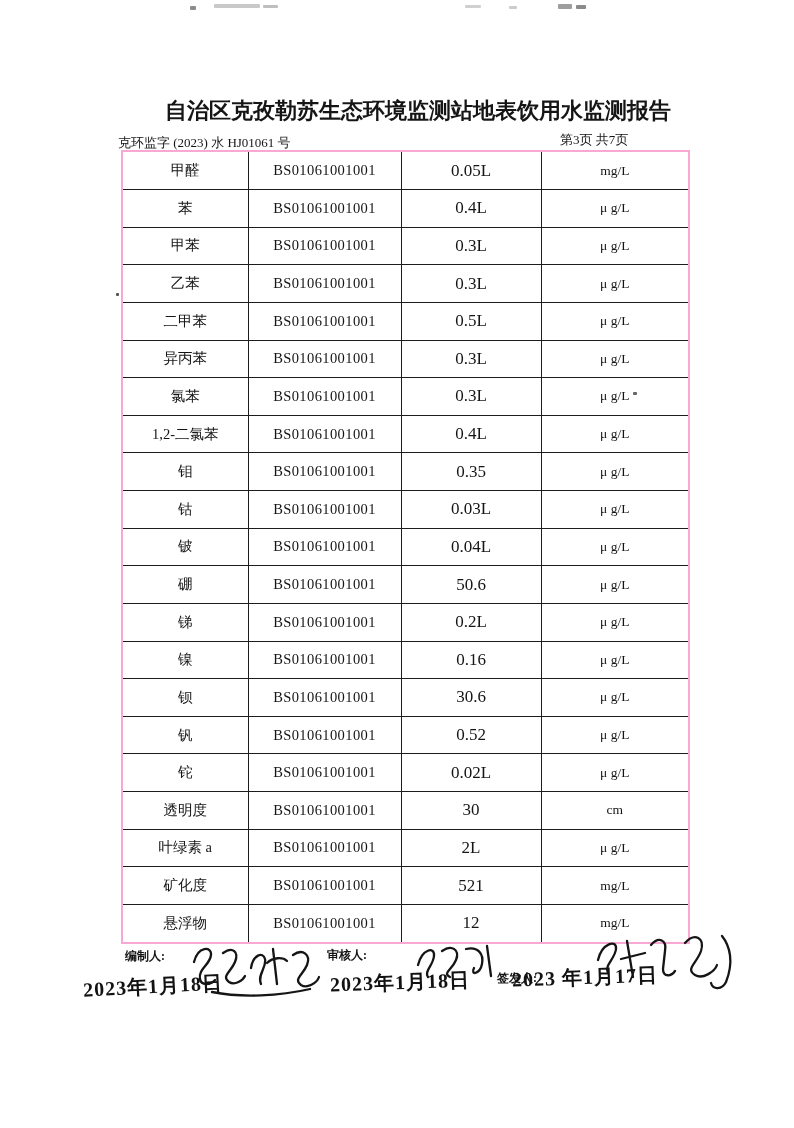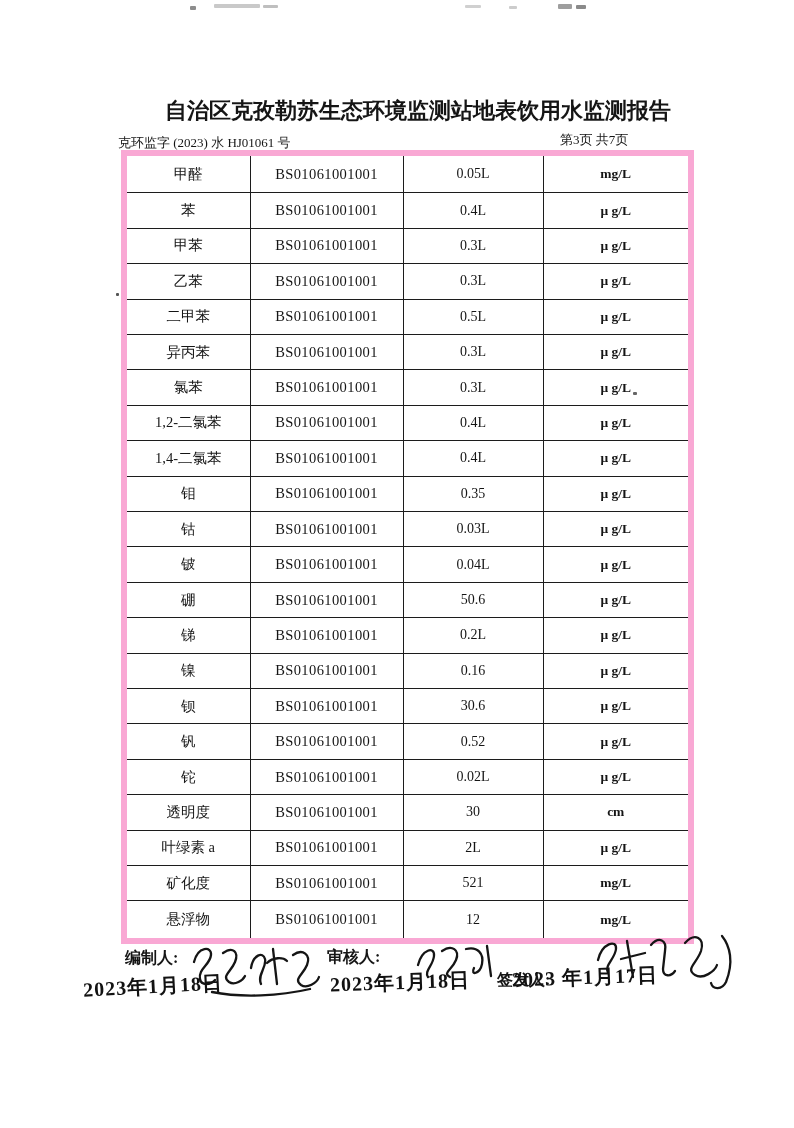--- a/index.html
+++ b/index.html
@@ -43,28 +43,28 @@
   table.results {
     position:absolute; left:121px; top:150px;
     width:567px; height:794px;
     border-collapse:collapse; table-layout:fixed;
   }
   table.results td {
     border:1.5px solid #1c1c1c;
     text-align:center; vertical-align:middle;
     padding:0; overflow:hidden; white-space:nowrap;
   }
-  table.results { border:6px solid #f9a8d4; }
+  table.results { border:2px solid #f9a8d4; }
   td.c-param  { font-size:14.5px; }
   td.c-sid    { font-size:14.5px; letter-spacing:0.4px; }
-  td.c-val    { font-size:14px; }
-  td.c-unit   { font-size:13.5px;font-weight:bold; }
+  td.c-val    { font-size:17px; }
+  td.c-unit   { font-size:13.5px; }
 
   .sig-label {
-    position:absolute; font-size:16px; font-weight:600; white-space:nowrap;
+    position:absolute; font-size:12px; font-weight:600; white-space:nowrap;
   }
   .lbl-preparer { left:125px; top:948px; }
   .lbl-reviewer { left:327px; top:947px;text-align:center; }
   .lbl-issuer   { left:497px; top:936px;margin-top:34px; }
 
   .hand-date {
     position:absolute; font-size:20px; font-weight:bold;
     white-space:nowrap; color:#121212; letter-spacing:1px;
   }
   .date-preparer { left:83px;  top:973px; transform:rotate(-3deg); }
@@ -139,26 +139,20 @@
     <td class="c-unit">μ g/L</td>
   </tr>
       <tr>
     <td class="c-param">氯苯</td>
     <td class="c-sid">BS01061001001</td>
     <td class="c-val">0.3L</td>
     <td class="c-unit">μ g/L</td>
   </tr>
       <tr>
     <td class="c-param">1,2-二氯苯</td>
-    <td class="c-sid">BS01061001001</td>
-    <td class="c-val">0.4L</td>
-    <td class="c-unit">μ g/L</td>
-  </tr>
-      <tr>
-    <td class="c-param">1,4-二氯苯</td>
     <td class="c-sid">BS01061001001</td>
     <td class="c-val">0.4L</td>
     <td class="c-unit">μ g/L</td>
   </tr>
       <tr>
     <td class="c-param">钼</td>
     <td class="c-sid">BS01061001001</td>
     <td class="c-val">0.35</td>
     <td class="c-unit">μ g/L</td>
   </tr>

